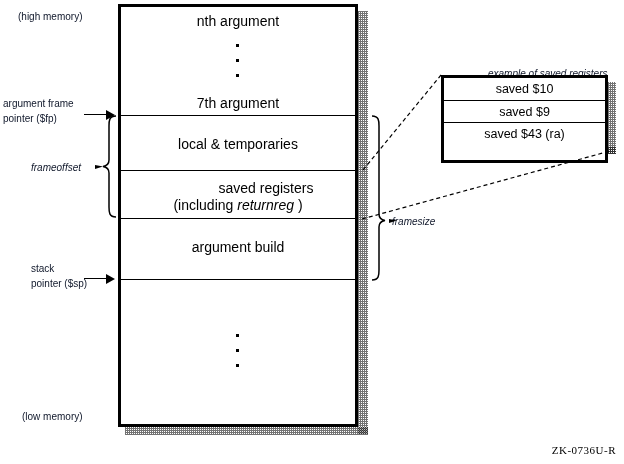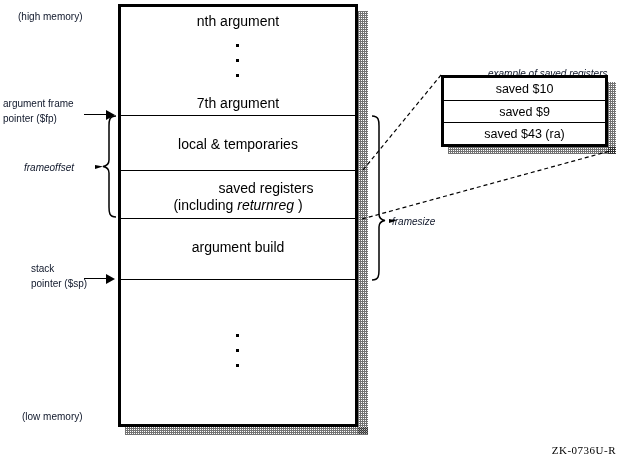--- a/index.html
+++ b/index.html
@@ -87,21 +87,21 @@
     width: 0; height: 0;
     border-top: 5px solid transparent;
     border-bottom: 5px solid transparent;
     border-left: 9px solid #000;
   }
 
   
   #detail-box {
     position: absolute;
     left: 441px; top: 75px;
-    width: 167px; height: 72px;
+    width: 167px; height: 88px;
     border: 3px solid #000;
     box-sizing: border-box;
     background: #fff;
   }
   #detail-shadow-right {
     left: 608px; top: 82px; width: 8px; height: 72px;
   }
   #detail-shadow-bottom {
     left: 448px; top: 147px; width: 168px; height: 7px;
   }
@@ -178,21 +178,21 @@
   <div class="arrow-line" style="left:84px; top:114px; width:24px;"></div>
   <div class="arrow-head" style="left:106px; top:110px;"></div>
 
   <div class="lbl" style="left:3px; top:261px;margin-left:28px;">
     <div>stack</div>
     <div>pointer ($sp)</div>
   </div>
   <div class="arrow-line" style="left:84px; top:278px; width:24px;"></div>
   <div class="arrow-head" style="left:106px; top:274px;"></div>
 
-  <div class="lbl italic" style="left:24px; top:160px;">frameoffset</div>
+  <div class="lbl italic" style="left:31px; top:160px;">frameoffset</div>
 
   <div class="lbl italic" style="left:392px; top:214px;">framesize</div>
 
   <div class="shadow" id="detail-shadow-right"></div>
   <div class="shadow" id="detail-shadow-bottom"></div>
 
   <div class="lbl italic" style="left:444px; top:66px;margin-left:44px;">example of saved registers</div>
 
   <div id="detail-box">
     <div class="detail-row">

